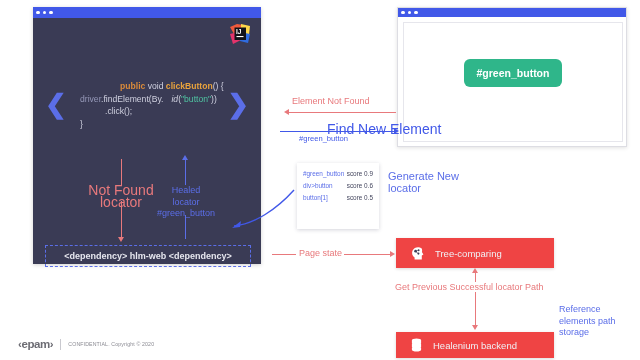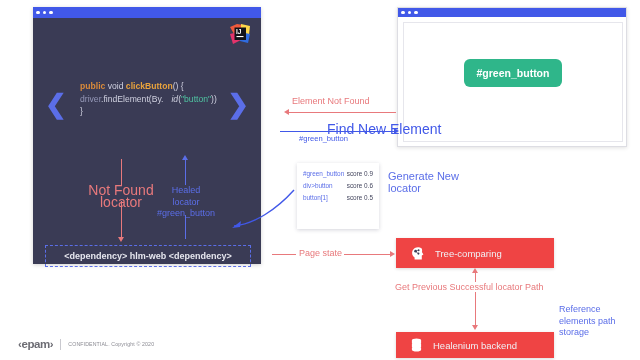--- a/index.html
+++ b/index.html
@@ -47,21 +47,21 @@
 
   
   #code-block {
     position: absolute; left: 47px; top: 73px;
     font-family: "Liberation Sans", sans-serif;
     font-size: 8.6px;
     line-height: 12.5px;
     color: #cfd0df;
     white-space: nowrap;
   }
-  .kw { color: #d98a3a; font-weight: bold; }
+  .kw { color: #d98a3a; font-weight: bold; margin-left: 40px; }
   .mname { color: #e8a33d; font-weight: bold; }
   .drv { color: #9598b8; }
   .str { color: #4fc3a1; }
   .ital { font-style: italic; margin-left: 8px; }
   #code-line3 { padding-left: 25px; }
 
   .chev {
     position: absolute;
     color: #5b6ee8;
     font-size: 26px;
@@ -309,20 +309,21 @@
       <rect x="7.5" y="13" width="7" height="1.1" fill="#ffffff"></rect>
     </svg>
   </div>
 
   <span class="chev" id="chev-left">❮</span>
   <span class="chev" id="chev-right">❯</span>
 
   <div id="code-block">
     <div><span class="kw">public</span><span> void </span><span class="mname">clickButton</span><span>() {</span></div>
     <div><span class="drv">driver</span><span>.findElement(By.</span><span class="ital">id</span><span>(</span><span class="str">"button"</span><span>))</span></div>
+    <div id="code-line3">.click();</div>
     <div>}</div>
   </div>
 
   <div id="nf-line"></div>
   <div id="nf-label" style="white-space:pre-line">Not Found
 locator</div>
   <div id="nf-line2"></div>
   <div id="nf-arrow-head"></div>
 
   <div id="hl-arrow-head"></div>

